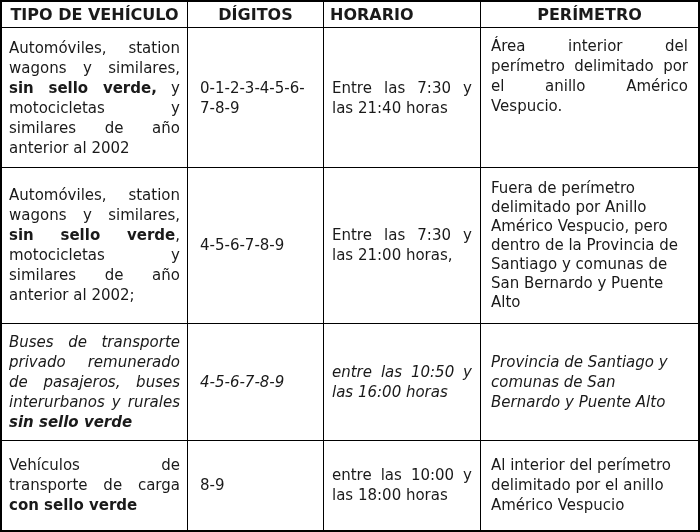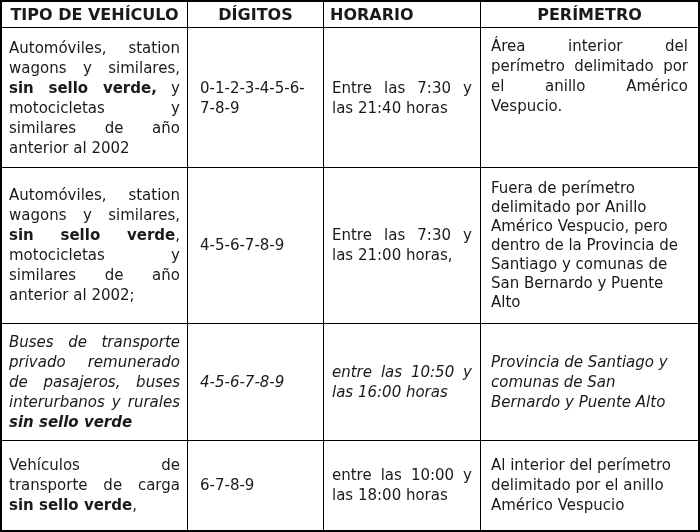--- a/index.html
+++ b/index.html
@@ -95,19 +95,19 @@
         <td>Entre las 7:30 y las 21:00 horas,</td>
         <td>Fuera de perímetro delimitado por Anillo Américo Vespucio, pero dentro de la Provincia de Santiago y comunas de San Bernardo y Puente Alto</td>
       </tr>
       <tr>
         <td><span>Buses de transporte privado remunerado de pasajeros, buses interurbanos y rurales </span><b>sin sello verde</b></td>
         <td>4-5-6-7-8-9</td>
         <td>entre las 10:50 y las 16:00 horas</td>
         <td>Provincia de Santiago y comunas de San Bernardo y Puente Alto</td>
       </tr>
       <tr>
-        <td><span>Vehículos de transporte de carga </span><b>sin sello verde</b><span>,</span></td>
-        <td>6-7-8-9</td>
+        <td><span>Vehículos de transporte de carga </span><b>con sello verde</b></td>
+        <td>8-9</td>
         <td>entre las 10:00 y las 18:00 horas</td>
         <td>Al interior del perímetro delimitado por el anillo Américo Vespucio</td>
       </tr>
     </tbody>
 </table>
 
 </body></html>

